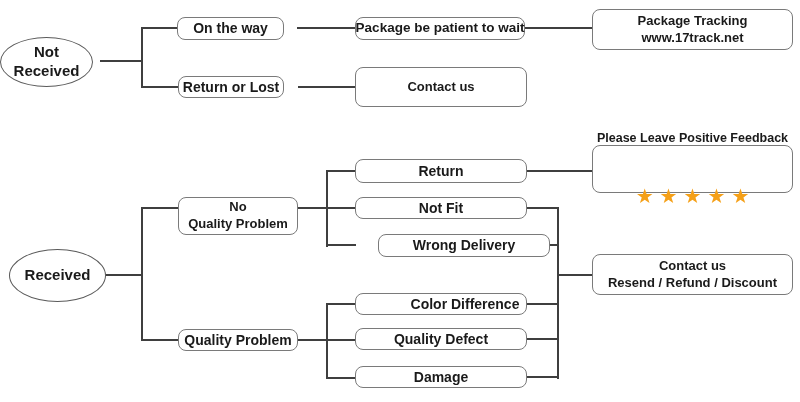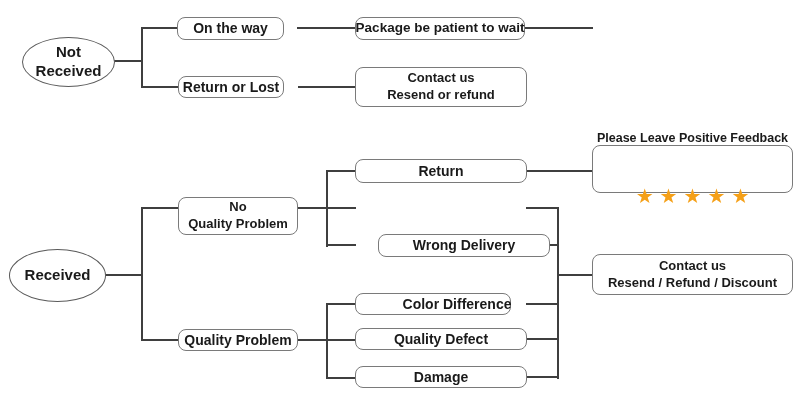--- a/index.html
+++ b/index.html
@@ -57,71 +57,77 @@
   <div class="line" style="left:557px; top:274px; width:36px; height:2px;"></div>
   <div class="line" style="left:297px; top:339px; width:31px; height:2px;"></div>
   <div class="line" style="left:326px; top:303px; width:2px; height:76px;"></div>
   <div class="line" style="left:326px; top:303px; width:30px; height:2px;"></div>
   <div class="line" style="left:326px; top:339px; width:30px; height:2px;"></div>
   <div class="line" style="left:326px; top:377px; width:30px; height:2px;"></div>
   <div class="line" style="left:526px; top:303px; width:33px; height:2px;"></div>
   <div class="line" style="left:526px; top:338px; width:33px; height:2px;"></div>
   <div class="line" style="left:526px; top:376px; width:33px; height:2px;"></div>
 
-  <div class="ellipse" style="left:22px; top:37px; width:93px; height:50px;">
+  <div class="ellipse" style="left:0; top:37px; width:93px; height:50px;">
     <div>Not</div>
     <div>Received</div>
   </div>
 
   <div class="box" style="left:177px; top:17px; width:107px; height:23px;text-align:right;">
     <div>On the way</div>
   </div>
 
   <div class="box" style="left:355px; top:17px; width:170px; height:23px; font-size:13.5px;">
     <div>Package be patient to wait</div>
   </div>
 
+  <div class="box two-line" style="left:592px; top:9px; width:201px; height:41px;">
+    <div>Package Tracking</div>
+    <div>www.17track.net</div>
+  </div>
 
   <div class="box" style="left:178px; top:76px; width:106px; height:22px;">
     <div>Return or Lost</div>
   </div>
 
   <div class="box two-line" style="left:355px; top:67px; width:172px; height:40px;">
     <div>Contact us</div>
-    <div>Resend or refund</div>
   </div>
 
   <div class="ellipse" style="left:9px; top:249px; width:97px; height:53px;">
     <div>Received</div>
   </div>
 
   <div class="box two-line" style="left:178px; top:189px; width:120px; height:38px;margin-top:8px;">
     <div>No</div>
     <div>Quality Problem</div>
   </div>
 
   <div class="box" style="left:355px; top:159px; width:172px; height:24px;">
     <div>Return</div>
   </div>
 
   <div class="box" style="left:592px; top:145px; width:201px; height:48px;gap:40px;">
     <div class="feedback-label">Please Leave Positive Feedback</div>
     <div class="stars">★★★★★</div>
   </div>
 
+  <div class="box" style="left:355px; top:197px; width:172px; height:22px;">
+    <div>Not Fit</div>
+  </div>
 
   <div class="box" style="left:355px; top:234px; width:172px; height:23px;margin-left:23px;">
     <div>Wrong Delivery</div>
   </div>
 
   <div class="box" style="left:178px; top:329px; width:120px; height:22px;">
     <div>Quality Problem</div>
   </div>
 
-  <div class="box" style="left:355px; top:293px; width:156px; height:22px;padding-left:48px;">
+  <div class="box" style="left:355px; top:293px; width:172px; height:22px;padding-left:48px;">
     <div>Color Difference</div>
   </div>
 
   <div class="box" style="left:355px; top:366px; width:172px; height:22px;">
     <div>Damage</div>
   </div>
 
   <div class="box" style="left:355px; top:328px; width:172px; height:22px;">
     <div>Quality Defect</div>
   </div>

